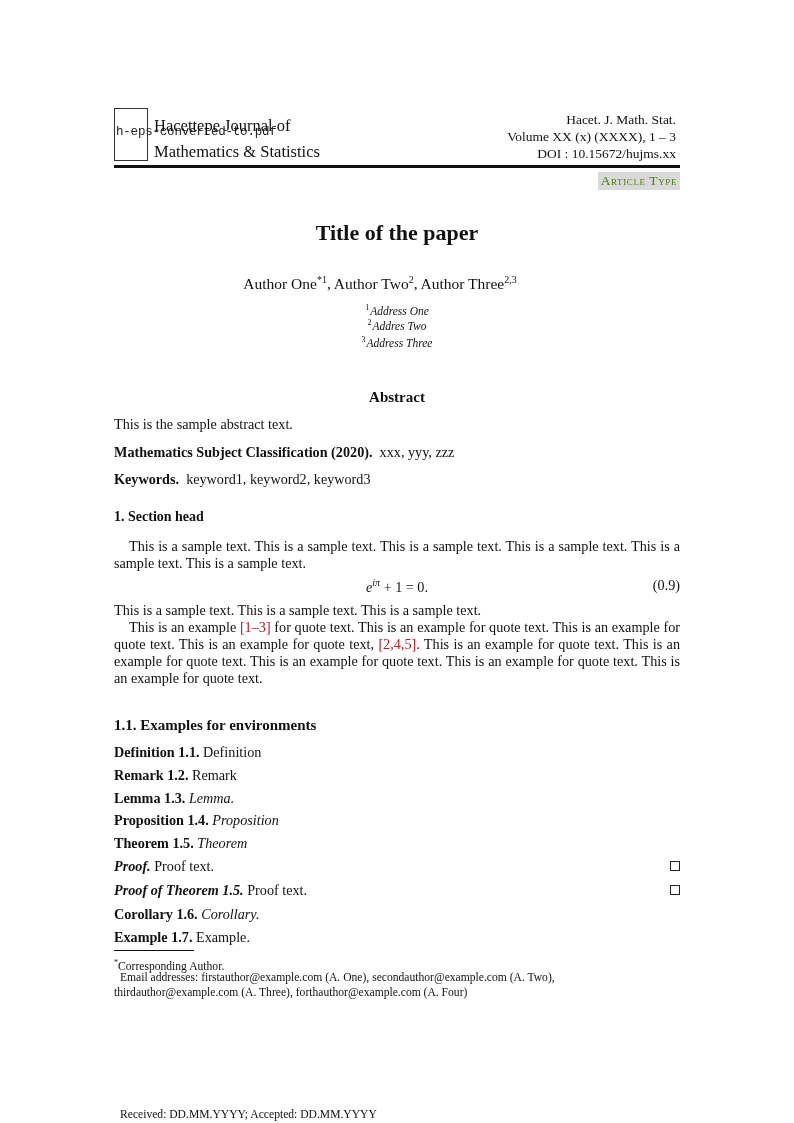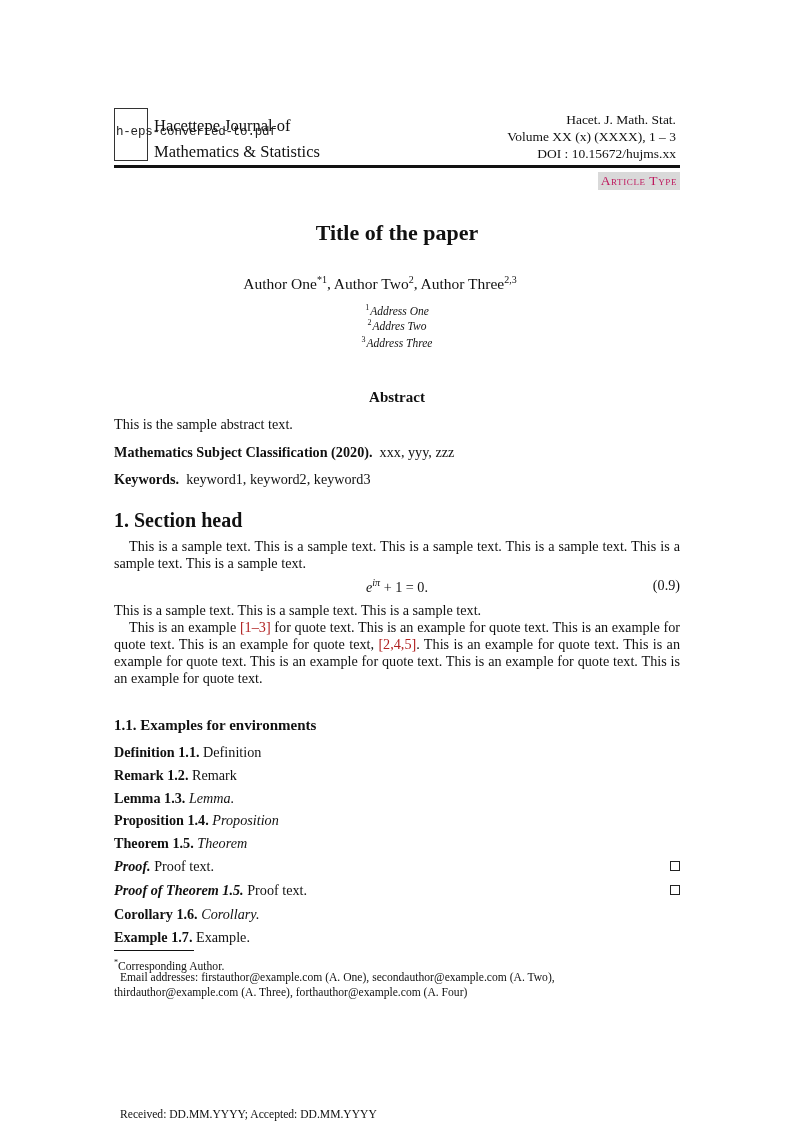--- a/index.html
+++ b/index.html
@@ -8,21 +8,21 @@
   .abs { position: absolute; }
 
   
   .logo-box { left: 114px; top: 108px; width: 34px; height: 53px; border: 1px solid #333; box-sizing: border-box; }
   .logo-text { left: 116px; top: 125px; font-family: "Liberation Mono", "DejaVu Sans Mono", monospace; font-size: 12.5px; letter-spacing: -0.2px; color: #222; white-space: nowrap; }
   .journal-l1 { left: 154px; top: 116px; font-family: "Liberation Serif", serif; font-size: 16.5px; color: #111; white-space: nowrap; }
   .journal-l2 { left: 154px; top: 142px; font-family: "Liberation Serif", serif; font-size: 16.5px; color: #111; white-space: nowrap; text-align: center; }
   .hdr-right { right: 118px; top: 111px; text-align: right; font-family: "Liberation Serif", serif; font-size: 13.5px; line-height: 17px; color: #111; }
   .rule { left: 114px; top: 165px; width: 566px; height: 2.5px; background: #111; }
   .article-type { right: 114px; top: 172px; background: #d9d9d9; padding: 0 3px; height: 18px; line-height: 18px;
-                  font-family: "Liberation Serif", serif; font-size: 13.5px; font-variant: small-caps; letter-spacing: 0.6px; color: #be185d; }
+                  font-family: "Liberation Serif", serif; font-size: 13.5px; font-variant: small-caps; letter-spacing: 0.6px; color: #4d7c0f; }
 
   .title { left: 0; width: 794px; top: 220px; text-align: center; font-family: "Liberation Serif", serif; font-weight: bold; font-size: 22px; color: #111; }
   .authors { left: 0; width: 760px; top: 274px; text-align: center; font-family: "Liberation Serif", serif; font-size: 15.5px; color: #111; }
   .authors sup { font-size: 10px; }
   .addr { left: 0; width: 794px; text-align: center; font-family: "Liberation Serif", serif; font-style: italic; font-size: 11.5px; color: #111; }
   .addr sup { font-style: normal; font-size: 8px; margin-right: 1px; }
 
   .abstract-h { left: 0; width: 794px; top: 389px; text-align: center; font-family: "Liberation Serif", serif; font-weight: bold; font-size: 15px; }
   .body-text { font-family: "Liberation Serif", serif; font-size: 14.2px; color: #111; }
   .b { font-weight: bold; }
@@ -73,21 +73,21 @@
 <div class="abs body-text" style="left:114px; top:416px;">This is the sample abstract text.</div>
 <div class="abs body-text" style="left:114px; top:444px;">
   <span class="b">Mathematics Subject Classification (2020).</span>&nbsp;
   <span>xxx, yyy, zzz</span>
 </div>
 <div class="abs body-text" style="left:114px; top:471px;">
   <span class="b">Keywords.</span>&nbsp;
   <span>keyword1, keyword2, keyword3</span>
 </div>
 
-<div class="abs body-text b" style="left:114px; top:509px; font-size:20px;">1.  Section head</div>
+<div class="abs body-text b" style="left:114px; top:509px; font-size:14px;">1.  Section head</div>
 <div class="abs body-text para indent" style="top:538px;">This is a sample text. This is a sample text. This is a sample text. This is a sample text. This is a sample text. This is a sample text.</div>
 
 <div class="abs body-text eq">
   <div class="eq-body"><span>e</span><span class="up">iπ</span><span style="font-style:normal;"> + 1 = 0.</span></div>
   <div class="eq-num">(0.9)</div>
 </div>
 
 <div class="abs body-text para" style="top:602px;">This is a sample text. This is a sample text. This is a sample text.</div>
 <div class="abs body-text para indent" style="top:619px;"><span>This is an example </span><span class="cite">[1–3]</span><span> for quote text. This is an example for quote text. This is an example for quote text. This is an example for quote text, </span><span class="cite">[2,4,5]</span><span>. This is an example for quote text. This is an example for quote text. This is an example for quote text. This is an example for quote text. This is an example for quote text.</span></div>
 

